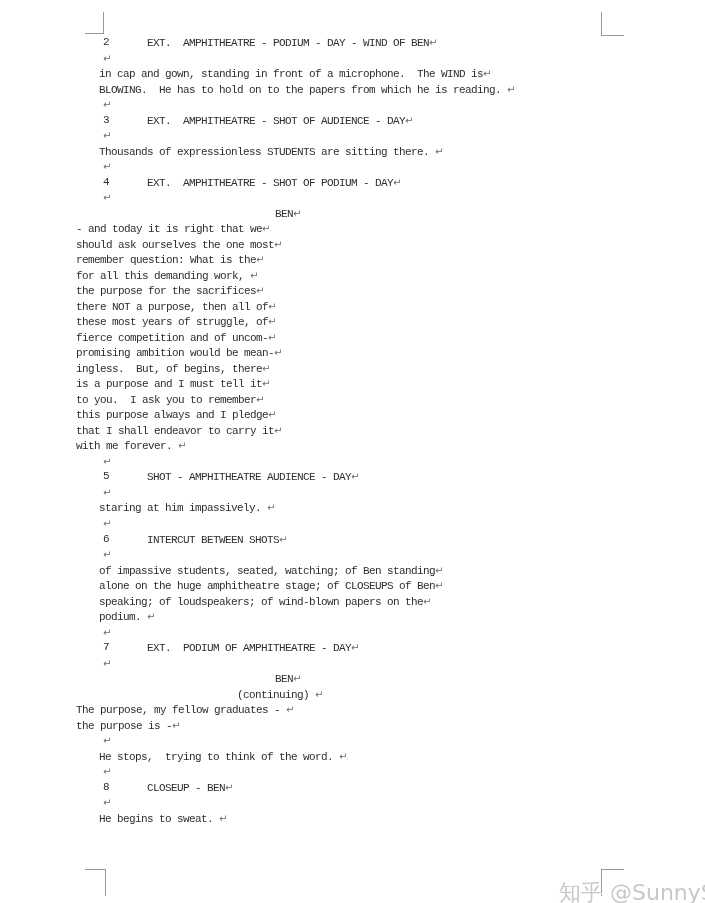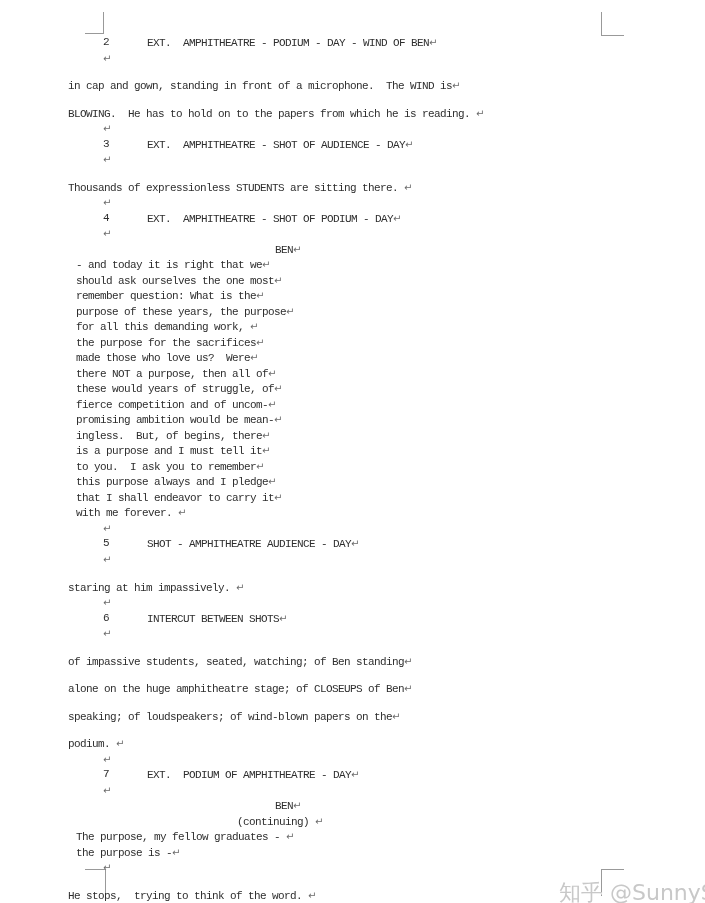--- a/index.html
+++ b/index.html
@@ -21,21 +21,21 @@
   .line {
     position: relative;
     height: 15.53px;
     line-height: 15.53px;
     font-size: 11px;
     letter-spacing: -0.6px;
     white-space: pre;
   }
   .line .num { position: absolute; left: 103px; top: 0; }
   .line.scene     { padding-left: 147px; }
-  .line.action    { padding-left: 68px; margin-top: 12px; }
+  .line.action    { padding-left: 99px; }
   .line.dialogue  { padding-left: 76px; }
   .line.character { padding-left: 275px; }
   .line.paren     { padding-left: 237px; }
   .line.blank     { padding-left: 103px; }
   .mark {
     font-family: "DejaVu Sans", sans-serif;
     font-size: 10px;
     letter-spacing: 0;
     color: #6b6b6b;
   }
@@ -74,26 +74,24 @@
       <div class="line scene"><span class="num">3</span><span class="txt">EXT.  AMPHITHEATRE - SHOT OF AUDIENCE - DAY</span><span class="mark">↵</span></div>
       <div class="line blank"><span class="mark">↵</span></div>
       <div class="line action"><span class="txt">Thousands of expressionless STUDENTS are sitting there. </span><span class="mark">↵</span></div>
       <div class="line blank"><span class="mark">↵</span></div>
       <div class="line scene"><span class="num">4</span><span class="txt">EXT.  AMPHITHEATRE - SHOT OF PODIUM - DAY</span><span class="mark">↵</span></div>
       <div class="line blank"><span class="mark">↵</span></div>
       <div class="line character"><span class="txt">BEN</span><span class="mark">↵</span></div>
       <div class="line dialogue"><span class="txt">- and today it is right that we</span><span class="mark">↵</span></div>
       <div class="line dialogue"><span class="txt">should ask ourselves the one most</span><span class="mark">↵</span></div>
       <div class="line dialogue"><span class="txt">remember question: What is the</span><span class="mark">↵</span></div>
-      <div class="line dialogue"><span class="txt">purpose of these years, the purpose</span><span class="mark">↵</span></div>
       <div class="line dialogue"><span class="txt">for all this demanding work, </span><span class="mark">↵</span></div>
       <div class="line dialogue"><span class="txt">the purpose for the sacrifices</span><span class="mark">↵</span></div>
-      <div class="line dialogue"><span class="txt">made those who love us?  Were</span><span class="mark">↵</span></div>
       <div class="line dialogue"><span class="txt">there NOT a purpose, then all of</span><span class="mark">↵</span></div>
-      <div class="line dialogue"><span class="txt">these would years of struggle, of</span><span class="mark">↵</span></div>
+      <div class="line dialogue"><span class="txt">these most years of struggle, of</span><span class="mark">↵</span></div>
       <div class="line dialogue"><span class="txt">fierce competition and of uncom-</span><span class="mark">↵</span></div>
       <div class="line dialogue"><span class="txt">promising ambition would be mean-</span><span class="mark">↵</span></div>
       <div class="line dialogue"><span class="txt">ingless.  But, of begins, there</span><span class="mark">↵</span></div>
       <div class="line dialogue"><span class="txt">is a purpose and I must tell it</span><span class="mark">↵</span></div>
       <div class="line dialogue"><span class="txt">to you.  I ask you to remember</span><span class="mark">↵</span></div>
       <div class="line dialogue"><span class="txt">this purpose always and I pledge</span><span class="mark">↵</span></div>
       <div class="line dialogue"><span class="txt">that I shall endeavor to carry it</span><span class="mark">↵</span></div>
       <div class="line dialogue"><span class="txt">with me forever. </span><span class="mark">↵</span></div>
       <div class="line blank"><span class="mark">↵</span></div>
       <div class="line scene"><span class="num">5</span><span class="txt">SHOT - AMPHITHEATRE AUDIENCE - DAY</span><span class="mark">↵</span></div>

